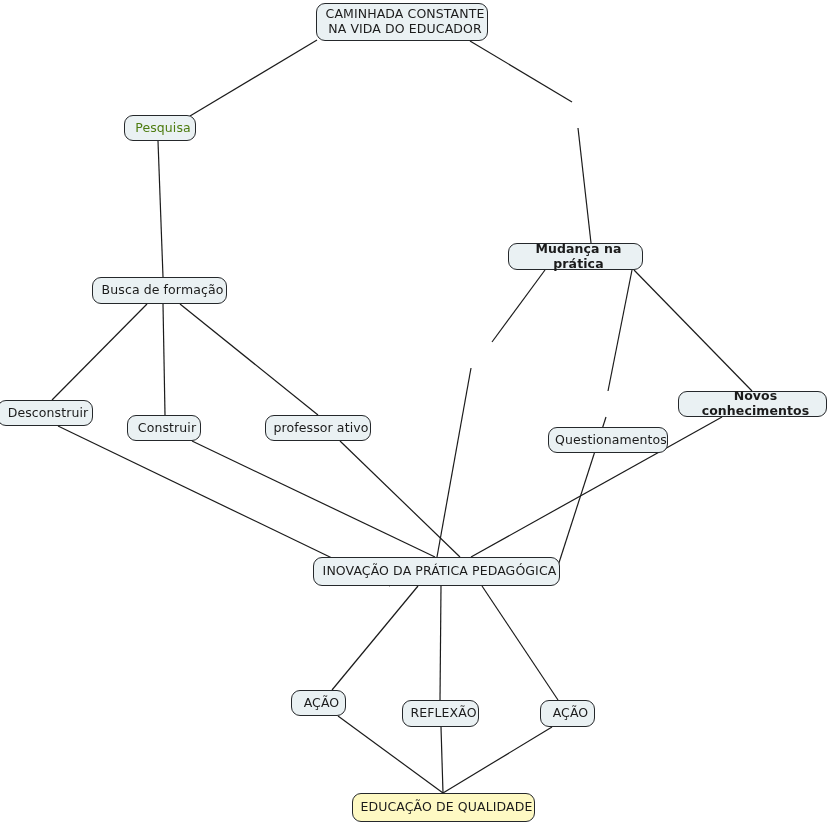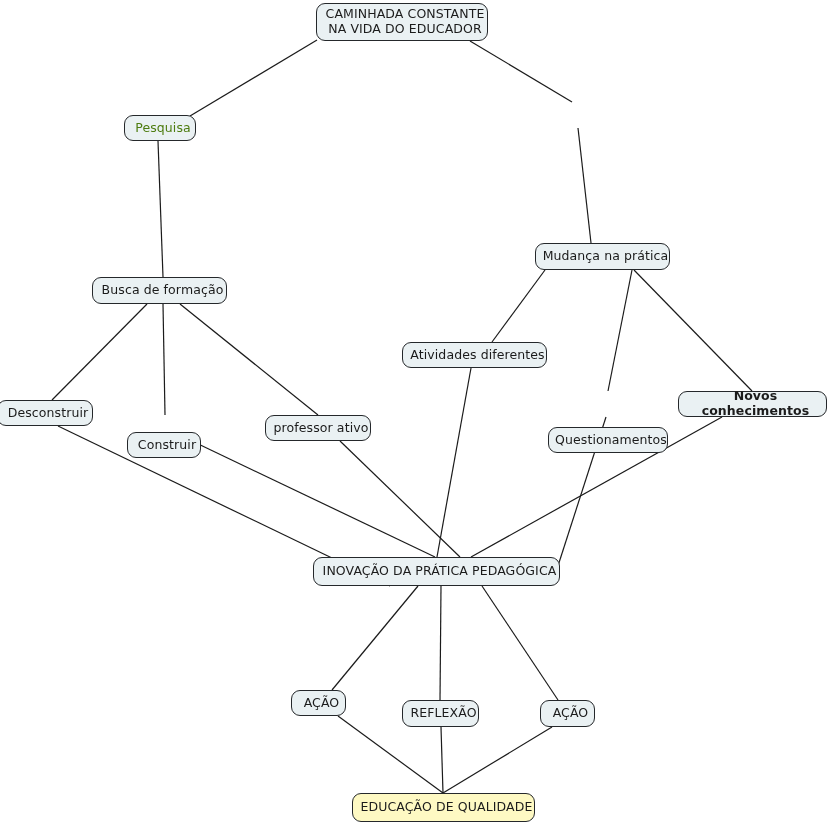--- a/index.html
+++ b/index.html
@@ -68,26 +68,25 @@
       <line x1="418" y1="586" x2="332" y2="690" stroke="#1b1b1b" stroke-width="1.2"></line>
       <line x1="441" y1="586" x2="440" y2="700" stroke="#1b1b1b" stroke-width="1.2"></line>
       <line x1="482" y1="586" x2="558" y2="700" stroke="#1b1b1b" stroke-width="1.2"></line>
       <line x1="338" y1="716" x2="443" y2="793" stroke="#1b1b1b" stroke-width="1.2"></line>
       <line x1="441" y1="727" x2="443" y2="793" stroke="#1b1b1b" stroke-width="1.2"></line>
       <line x1="552" y1="727" x2="443" y2="793" stroke="#1b1b1b" stroke-width="1.2"></line>
     </svg>
 <div class="node" style="left: 316px; top: 3px; width: 172px; height: 38px; font-size: 12.5px; background: rgb(234, 241, 243); border-color: rgb(37, 40, 43); color: rgb(27, 27, 27);">CAMINHADA CONSTANTE
 NA VIDA DO EDUCADOR</div>
     <div class="node" style="left: 124px; top: 115px; width: 72px; height: 26px; font-size: 12.5px; background: rgb(234, 241, 243); border-color: rgb(37, 40, 43); color: #4d7c0f;">Pesquisa</div>
-    <div class="node" style="left: 535px; top: 243px; width: 135px; height: 27px; font-size: 12.5px; background: rgb(234, 241, 243); border-color: rgb(37, 40, 43); color: rgb(27, 27, 27);">Mudança na prática</div>
+    <div class="node" style="left: 508px; top: 243px; width: 135px; height: 27px; font-size: 12.5px; background: rgb(234, 241, 243); border-color: rgb(37, 40, 43); color: rgb(27, 27, 27); font-weight: bold;">Mudança na prática</div>
     <div class="node" style="left: 92px; top: 277px; width: 135px; height: 27px; font-size: 12.5px; background: rgb(234, 241, 243); border-color: rgb(37, 40, 43); color: rgb(27, 27, 27);">Busca de formação</div>
-    <div class="node" style="left: 402px; top: 342px; width: 145px; height: 26px; font-size: 12.5px; background: rgb(234, 241, 243); border-color: rgb(37, 40, 43); color: rgb(27, 27, 27);">Atividades diferentes</div>
     <div class="node" style="left: -3px; top: 400px; width: 96px; height: 26px; font-size: 12.5px; background: rgb(234, 241, 243); border-color: rgb(37, 40, 43); color: rgb(27, 27, 27);">Desconstruir</div>
     <div class="node" style="left: 548px; top: 391px; width: 120px; height: 26px; font-size: 12.5px; background: rgb(234, 241, 243); border-color: rgb(37, 40, 43); color: rgb(27, 27, 27); margin-top: 36px;">Questionamentos</div>
     <div class="node" style="left: 678px; top: 391px; width: 149px; height: 26px; font-size: 12.5px; background: rgb(234, 241, 243); border-color: rgb(37, 40, 43); color: rgb(27, 27, 27); font-weight: bold;">Novos conhecimentos</div>
-    <div class="node" style="left: 127px; top: 415px; width: 74px; height: 26px; font-size: 12.5px; background: rgb(234, 241, 243); border-color: rgb(37, 40, 43); color: rgb(27, 27, 27); margin-top: 17px;">Construir</div>
+    <div class="node" style="left: 127px; top: 415px; width: 74px; height: 26px; font-size: 12.5px; background: rgb(234, 241, 243); border-color: rgb(37, 40, 43); color: rgb(27, 27, 27);">Construir</div>
     <div class="node" style="left: 265px; top: 415px; width: 106px; height: 26px; font-size: 12.5px; background: rgb(234, 241, 243); border-color: rgb(37, 40, 43); color: rgb(27, 27, 27);">professor ativo</div>
     <div class="node" style="left: 313px; top: 557px; width: 247px; height: 29px; font-size: 12.5px; background: rgb(234, 241, 243); border-color: rgb(37, 40, 43); color: rgb(27, 27, 27);">INOVAÇÃO DA PRÁTICA PEDAGÓGICA</div>
     <div class="node" style="left: 291px; top: 690px; width: 55px; height: 26px; font-size: 12.5px; background: rgb(234, 241, 243); border-color: rgb(37, 40, 43); color: rgb(27, 27, 27);">AÇÃO</div>
     <div class="node" style="left: 402px; top: 700px; width: 77px; height: 27px; font-size: 12.5px; background: rgb(234, 241, 243); border-color: rgb(37, 40, 43); color: rgb(27, 27, 27);">REFLEXÃO</div>
     <div class="node" style="left: 540px; top: 700px; width: 55px; height: 27px; font-size: 12.5px; background: rgb(234, 241, 243); border-color: rgb(37, 40, 43); color: rgb(27, 27, 27);">AÇÃO</div>
     <div class="node" style="left: 352px; top: 793px; width: 183px; height: 29px; font-size: 12.5px; background: #fef9c3; border-color: rgb(37, 40, 43); color: rgb(27, 27, 27);">EDUCAÇÃO DE QUALIDADE</div>
   </div>
 
 </body></html>

